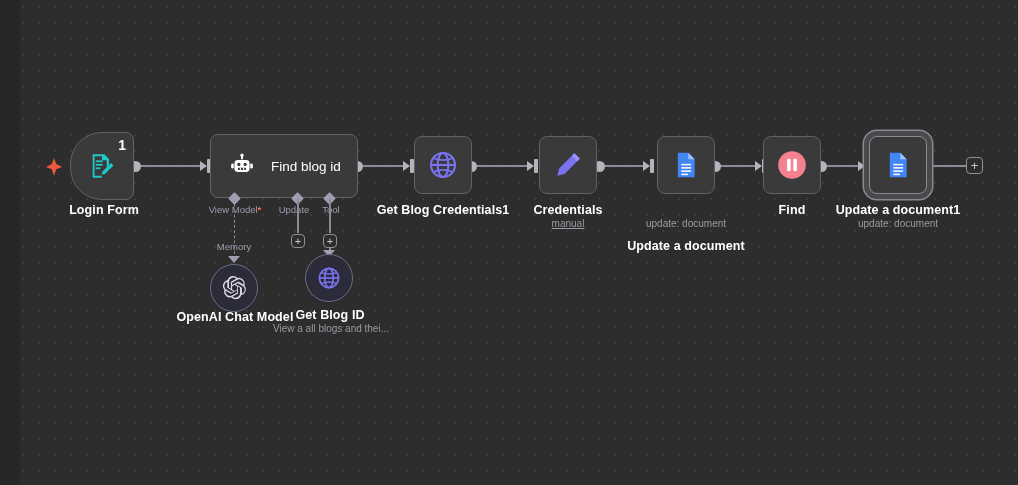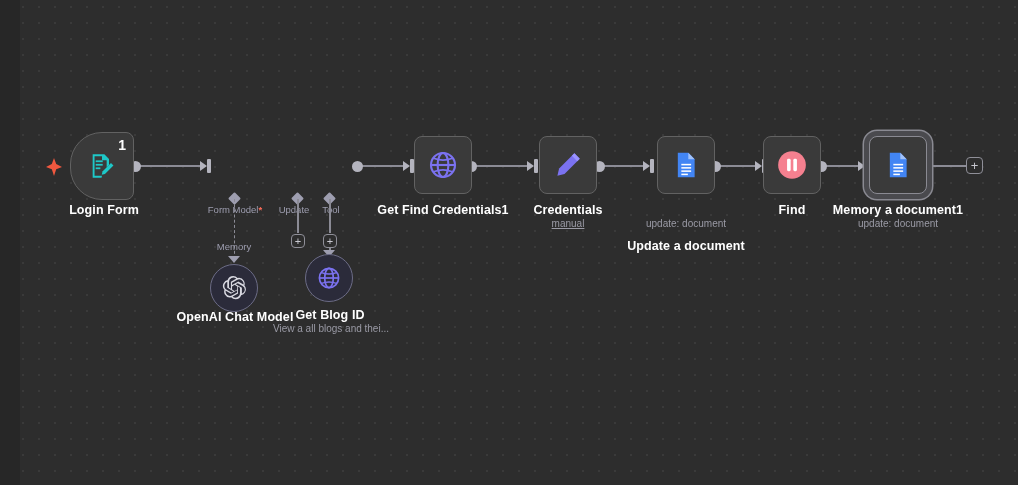--- a/index.html
+++ b/index.html
@@ -181,27 +181,44 @@
         <rect x="6.6" y="7.2" width="6" height="1.5" fill="#1ec8c8"></rect>
         <rect x="6.6" y="10.2" width="6" height="1.5" fill="#1ec8c8"></rect>
         <rect x="6.6" y="13.2" width="4" height="1.5" fill="#1ec8c8"></rect>
         <path d="M19.7 9.4 l2.1 2.1 -7.3 7.3 -2.7 .6 .6 -2.7 Z" fill="#1ec8c8"></path>
       </svg>
     </span>
     <span class="badge" style="right:7px;top:5px;">1</span>
   </div>
   <div class="nlabel" style="left:44px;top:203px;width:120px;">Login Form</div>
 
+  <div class="node agent" style="left:210px;top:134px;width:148px;height:64px;">
+    <span>
+      <svg class="icon" width="26" height="26" viewBox="0 0 24 24">
+        <rect x="5" y="6.4" width="14" height="11.2" rx="3.2" fill="#ffffff"></rect>
+        <rect x="11.1" y="2.2" width="1.8" height="3.6" fill="#ffffff"></rect>
+        <circle cx="12" cy="2" r="1.5" fill="#ffffff"></circle>
+        <rect x="2" y="9.6" width="2.4" height="4.8" rx="1.2" fill="#ffffff"></rect>
+        <rect x="19.6" y="9.6" width="2.4" height="4.8" rx="1.2" fill="#ffffff"></rect>
+        <circle cx="9.1" cy="10.6" r="1.5" fill="#3a3a3a"></circle>
+        <circle cx="14.9" cy="10.6" r="1.5" fill="#3a3a3a"></circle>
+        <rect x="8.2" y="13.7" width="7.6" height="1.9" rx="0.8" fill="#3a3a3a"></rect>
+        <rect x="10" y="13.7" width="1.1" height="1.9" fill="#ffffff"></rect>
+        <rect x="12.9" y="13.7" width="1.1" height="1.9" fill="#ffffff"></rect>
+      </svg>
+    </span>
+    <span style="color:#fff;font-size:13.5px;font-weight:400;">Find blog id</span>
+  </div>
 
   <div class="diamond" style="left:230px;top:194px;"></div>
   <div class="diamond" style="left:293px;top:194px;"></div>
   <div class="diamond" style="left:325px;top:194px;"></div>
 
   <div class="sublabel" style="left:195px;top:204px;width:80px;">
-    <span>Form Model</span><span class="req">*</span>
+    <span>View Model</span><span class="req">*</span>
   </div>
   <div class="sublabel" style="left:268px;top:204px;width:52px;">Update</div>
   <div class="sublabel" style="left:312px;top:204px;width:38px;">Tool</div>
 
   <div class="wire-dash" style="left:234px;top:199px;height:60px;"></div>
   <div class="sublabel" style="left:208px;top:241px;width:52px;color:#9e9eb0;">Memory</div>
   <div class="tri-down" style="left:228px;top:256px;"></div>
 
   <div class="wire-v" style="left:297px;top:199px;height:34px;"></div>
   <div class="plus sm" style="left:291px;top:234px;">
@@ -219,21 +236,21 @@
     <span>
       <svg class="icon" width="30" height="30" viewBox="0 0 24 24">
         <circle cx="12" cy="12" r="9.6" fill="none" stroke="#7b72f0" stroke-width="1.7"></circle>
         <ellipse cx="12" cy="12" rx="4.3" ry="9.6" fill="none" stroke="#7b72f0" stroke-width="1.7"></ellipse>
         <line x1="2.4" y1="12" x2="21.6" y2="12" stroke="#7b72f0" stroke-width="1.7"></line>
         <path d="M4.5 6.6 Q12 9.6 19.5 6.6" fill="none" stroke="#7b72f0" stroke-width="1.5"></path>
         <path d="M4.5 17.4 Q12 14.4 19.5 17.4" fill="none" stroke="#7b72f0" stroke-width="1.5"></path>
       </svg>
     </span>
   </div>
-  <div class="nlabel" style="left:373px;top:203px;width:140px;">Get Find Credentials1</div>
+  <div class="nlabel" style="left:373px;top:203px;width:140px;">Get Blog Credentials1</div>
 
   <div class="node" style="left:539px;top:136px;width:58px;height:58px;">
     <span>
       <svg class="icon" width="30" height="30" viewBox="0 0 24 24">
         <path d="M17.1 2.6 l4.3 4.3 -12.2 12.2 -5.7 1.4 1.4 -5.7 Z" fill="#7b72f0"></path>
         <path d="M17.1 2.6 l4.3 4.3 -2 2 -4.3 -4.3 Z" fill="#9a92ff"></path>
       </svg>
     </span>
   </div>
   <div class="nlabel" style="left:518px;top:203px;width:100px;">Credentials</div>
@@ -270,21 +287,21 @@
       <svg class="icon" width="28" height="28" viewBox="0 0 24 24">
         <path d="M5 1.6 h9 l5.4 5.4 v15.4 H5 Z" fill="#4285f4"></path>
         <path d="M14 1.6 l5.4 5.4 H14 Z" fill="#a1c2fa"></path>
         <rect x="8" y="11" width="8.4" height="1.3" fill="#ffffff"></rect>
         <rect x="8" y="13.8" width="8.4" height="1.3" fill="#ffffff"></rect>
         <rect x="8" y="16.6" width="8.4" height="1.3" fill="#ffffff"></rect>
         <rect x="8" y="19.4" width="5.6" height="1.3" fill="#ffffff"></rect>
       </svg>
     </span>
   </div>
-  <div class="nlabel" style="left:828px;top:203px;width:140px;">Memory a document1</div>
+  <div class="nlabel" style="left:828px;top:203px;width:140px;">Update a document1</div>
   <div class="nsub" style="left:828px;top:218px;width:140px;">update: document</div>
 
   <div class="node-circle" style="left:210px;top:264px;">
     <span>
       <svg class="icon" width="26" height="26" viewBox="0 0 24 24">
         <path d="M21.6 9.8a5.3 5.3 0 0 0-.5-4.4 5.4 5.4 0 0 0-5.8-2.6A5.4 5.4 0 0 0 11.2 1a5.4 5.4 0 0 0-5.1 3.7A5.3 5.3 0 0 0 2.5 7.3a5.4 5.4 0 0 0 .7 6.3 5.3 5.3 0 0 0 .4 4.4 5.4 5.4 0 0 0 5.8 2.6 5.3 5.3 0 0 0 4 1.8 5.4 5.4 0 0 0 5.2-3.7 5.3 5.3 0 0 0 3.5-2.6 5.4 5.4 0 0 0-.5-6.3zM13.4 20.9a4 4 0 0 1-2.6-.9l.1-.1 4.4-2.5a.7.7 0 0 0 .4-.6v-6.2l1.8 1.1v5.1a4 4 0 0 1-4.1 4.1zM4.8 17.2a4 4 0 0 1-.5-2.7l.1.1 4.4 2.5a.7.7 0 0 0 .7 0l5.4-3.1v2.1l-4.5 2.6a4 4 0 0 1-5.6-1.5zM3.7 8.1a4 4 0 0 1 2.1-1.8v5.2a.7.7 0 0 0 .4.6l5.3 3.1-1.8 1-4.5-2.5a4 4 0 0 1-1.5-5.6zm15.3 3.5L13.6 8.5l1.8-1 4.5 2.6a4 4 0 0 1-.6 7.3v-5.2a.7.7 0 0 0-.3-.6zm1.8-2.7l-.1-.1-4.4-2.6a.7.7 0 0 0-.7 0L10.2 9.3V7.2l4.5-2.6a4 4 0 0 1 6 4.3zM9.2 12.6l-1.8-1V6.4a4 4 0 0 1 6.6-3.1l-.1.1-4.4 2.5a.7.7 0 0 0-.4.6zm1-2.1l2.4-1.4 2.4 1.4v2.8l-2.4 1.4-2.4-1.4z" fill="#d8d8e0"></path>
       </svg>
     </span>
   </div>
   <div class="nlabel" style="left:174px;top:310px;width:122px;">OpenAI Chat Model</div>

